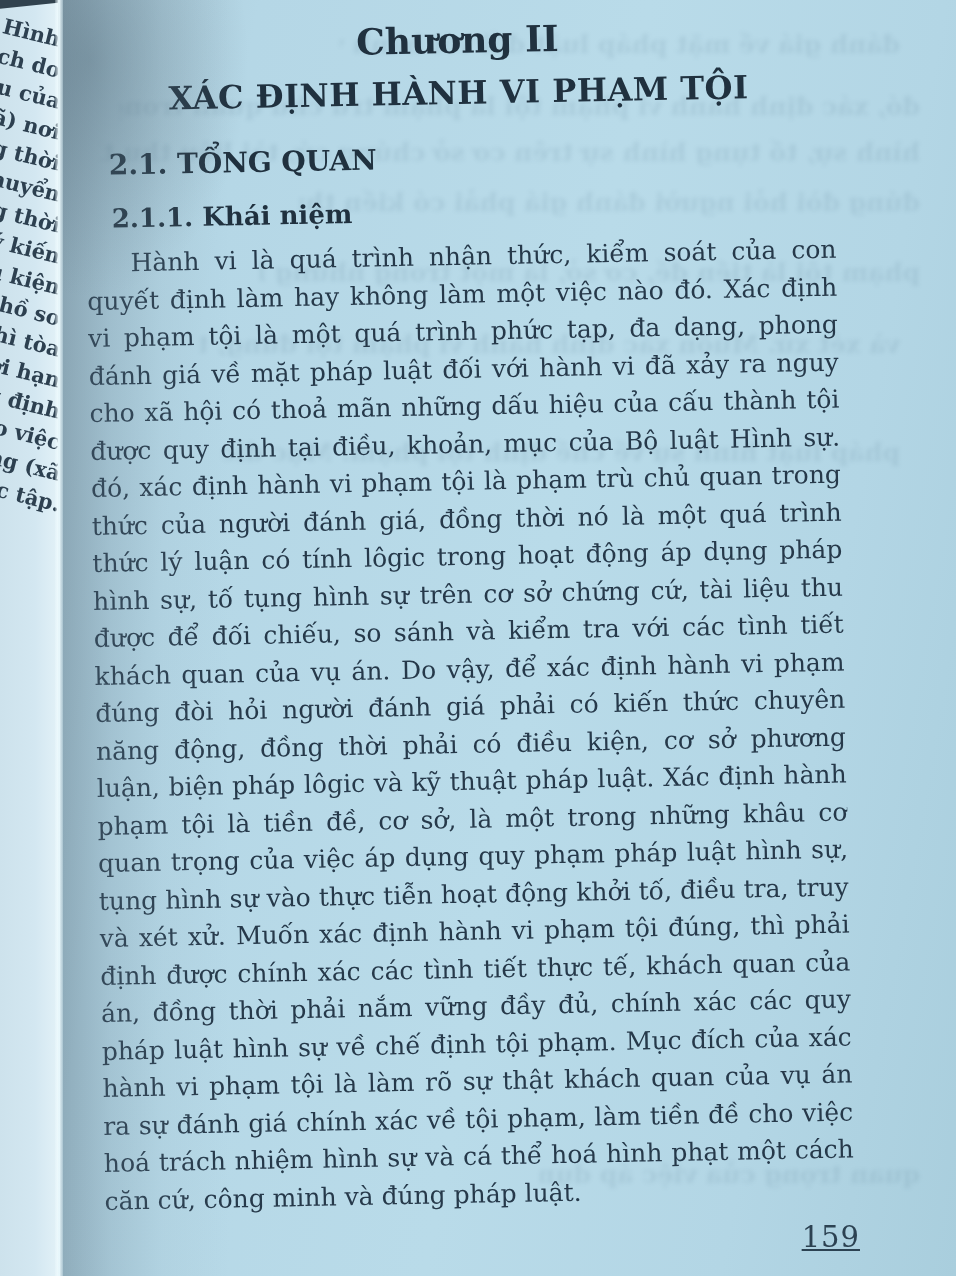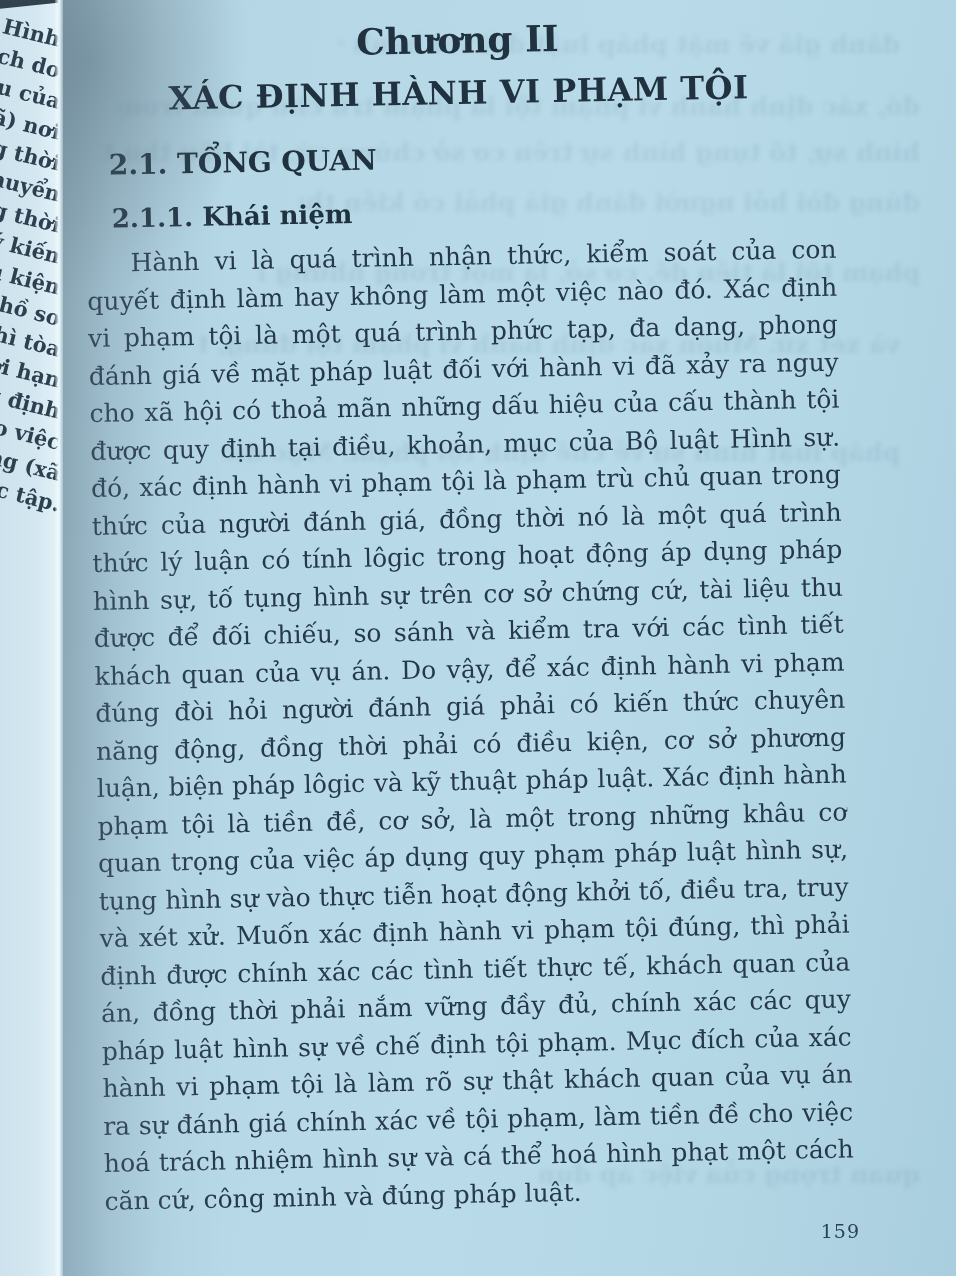--- a/index.html
+++ b/index.html
@@ -71,21 +71,21 @@
   }
   .body{margin-top:10px;}
   .body-line{
     font-size:25px;line-height:37.5px;height:37.5px;overflow:hidden;
     text-align:justify;text-align-last:justify;color:#26394a;
   }
   .body-line:first-child{padding-left:44px;}
   .body-line:last-child{text-align-last:left;}
   .page-number{
     position:absolute;right:96px;top:1220px;
-    font-size:19px;color:#2c4252;letter-spacing:1px;
+    font-size:29px;color:#2c4252;letter-spacing:1px;text-decoration:underline;
   }
   
   .ghost-layer{position:absolute;inset:0;pointer-events:none;z-index:0;}
   .ghost{
     position:absolute;white-space:nowrap;overflow:hidden;
     font-size:25px;font-weight:bold;color:#476a80;
     opacity:.12;filter:blur(2px);transform:scaleX(-1);
   }
 </style>
 </head>

